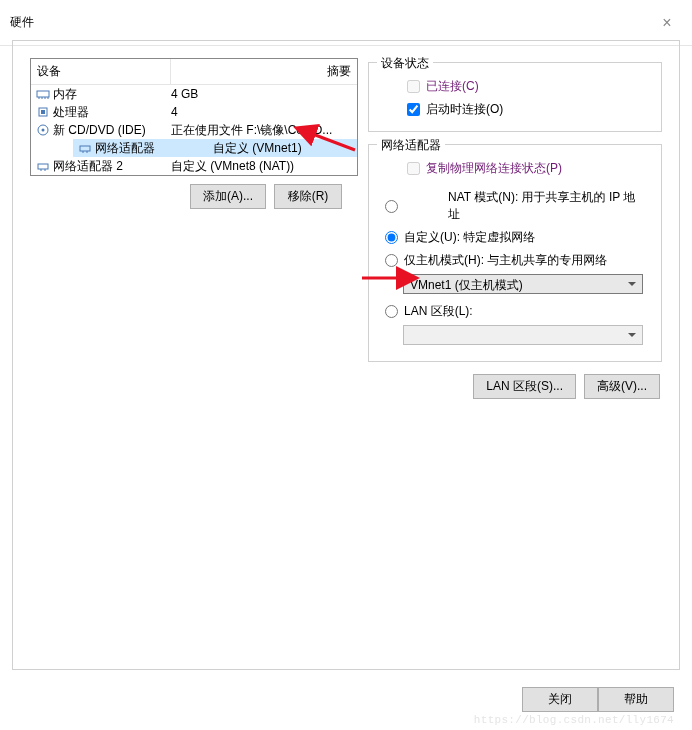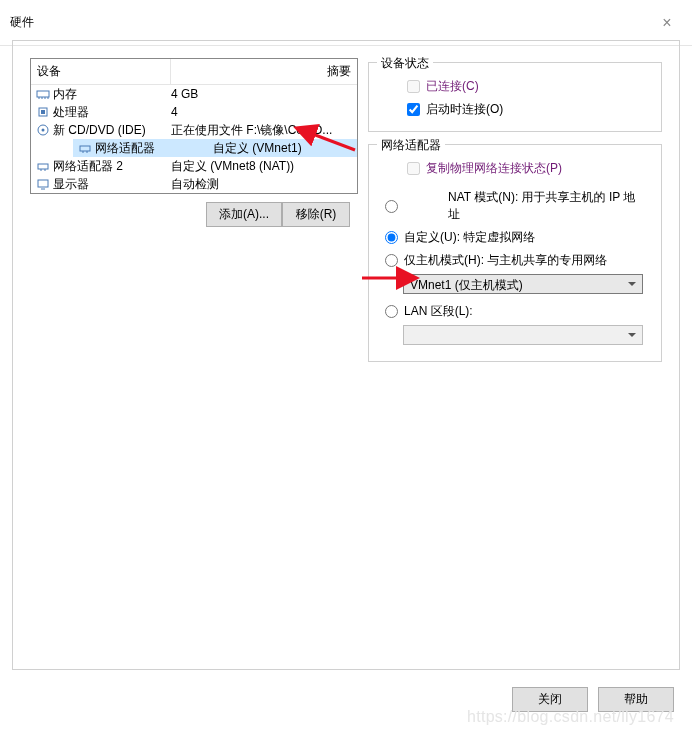--- a/index.html
+++ b/index.html
@@ -53,22 +53,22 @@
     }
     .device-row.selected { background: #cce8ff; margin-left: 42px; }
     .device-row .icon {
       width: 16px; height: 14px; display: inline-flex;
       align-items: center; justify-content: center; margin-right: 2px;
       color: #4a7ab5;
     }
     .device-row .name { width: 118px; overflow: hidden; text-overflow: ellipsis; }
     .device-row .summary { flex: 1; overflow: hidden; text-overflow: ellipsis; }
     .left-buttons {
-      display: flex; justify-content: flex-end; gap: 0;
-      margin-top: 8px; margin-right: 8px;
+      display: flex; justify-content: flex-end; gap: 8px;
+      margin-top: 8px; margin-right: 16px;
     }
     .btn {
       padding: 3px 12px; background: #e1e1e1;
       border: 1px solid #adadad; font-size: 12px;
       cursor: pointer; font-family: inherit;
       min-width: 68px;
     }
     .right-panel { flex: 1; position: relative; padding-top: 4px; }
     .fieldset {
       position: relative; border: 1px solid #d0d0d0;
@@ -99,30 +99,30 @@
       content: ""; position: absolute; right: 6px; top: 7px;
       border-left: 4px solid transparent; border-right: 4px solid transparent;
       border-top: 4px solid #555;
     }
     .right-buttons {
       display: flex; justify-content: flex-end; gap: 8px;
       margin-top: 10px; padding-right: 2px;
     }
     .footer-buttons {
       position: absolute; right: 18px; bottom: 18px;
-      display: flex; gap: 10px; margin-left: 32px;
+      display: flex;  margin-left: 32px;
     }
     
     .arrow {
       position: absolute; pointer-events: none;
     }
     .arrow svg { overflow: visible; }
     .watermark {
       position: absolute; right: 18px; bottom: 4px;
-      font-size: 16px; color: #e5e5e5; letter-spacing: 0.3px;
+      font-size: 11px; color: #e5e5e5; letter-spacing: 0.3px; font-family: Liberation Mono, monospace;
     }
   </style>
 </head>
 <body>
 
 <div class="titlebar">
   <span class="title">硬件</span>
   <div class="close">×</div>
 </div>
 
@@ -184,30 +184,20 @@
               <span class="icon">
                 <svg width="14" height="12">
                   <rect x="2" y="4" width="10" height="5" fill="none" stroke="#4a7ab5"></rect>
                   <line x1="5" y1="9" x2="5" y2="11" stroke="#4a7ab5"></line>
                   <line x1="9" y1="9" x2="9" y2="11" stroke="#4a7ab5"></line>
                 </svg>
               </span>
               <span class="name">网络适配器 2</span>
               <span class="summary">自定义 (VMnet8 (NAT))</span>
             </div>
-            <div class="device-row">
-              <span class="icon">
-                <svg width="14" height="12">
-                  <rect x="2" y="2" width="10" height="7" fill="none" stroke="#4a7ab5"></rect>
-                  <line x1="5" y1="11" x2="9" y2="11" stroke="#4a7ab5"></line>
-                </svg>
-              </span>
-              <span class="name">显示器</span>
-              <span class="summary">自动检测</span>
-            </div>
           </div>
       </div>
       <div class="left-buttons">
         <button class="btn">添加(A)...</button>
         <button class="btn">移除(R)</button>
       </div>
     </div>
 
     <div class="right-panel">
       <div class="fieldset">
@@ -248,20 +238,24 @@
 
         <label class="radio-row">
           <input type="radio" name="net" style="">
           <span>LAN 区段(L):</span>
         </label>
         <div class="dropdown disabled">
           <span></span>
         </div>
       </div>
 
+      <div class="right-buttons">
+        <button class="btn">LAN 区段(S)...</button>
+        <button class="btn">高级(V)...</button>
+      </div>
     </div>
   </div>
 </div>
 
 <div class="footer-buttons">
   <button class="btn" style="min-width:76px">关闭</button>
   <button class="btn" style="min-width:76px">帮助</button>
 </div>
 
 <div class="arrow" style="left:300px; top:125px;">

